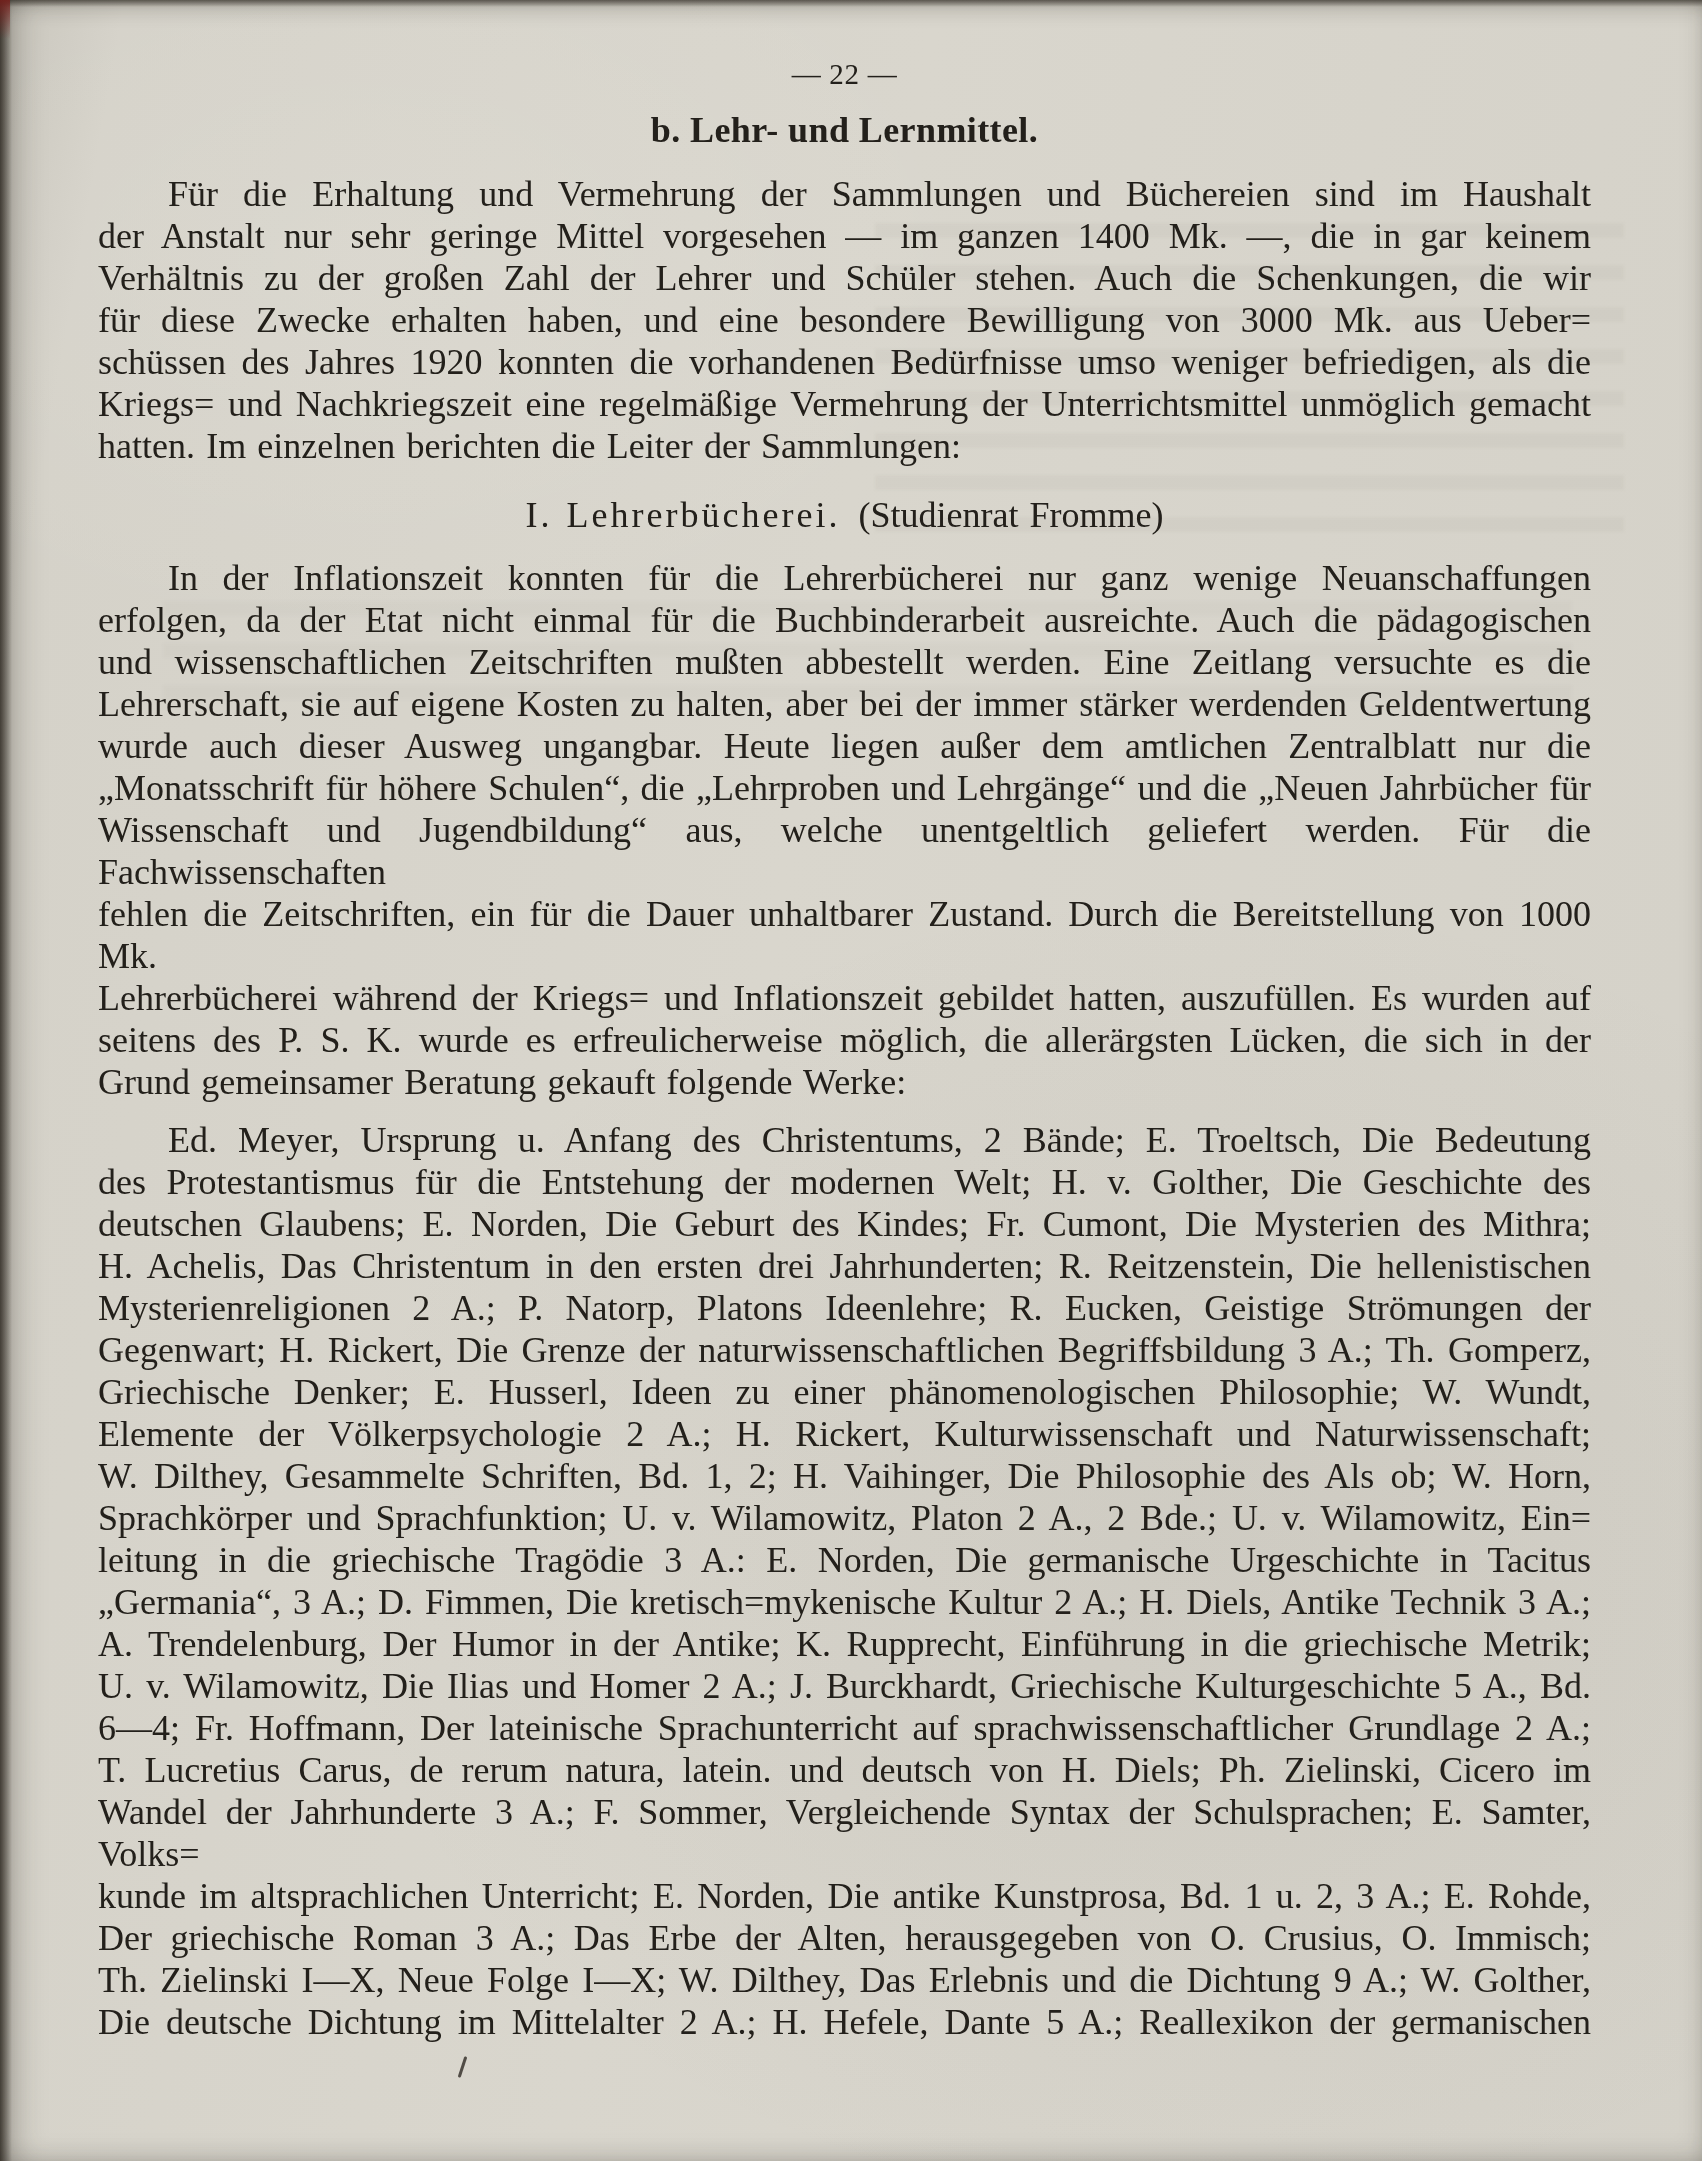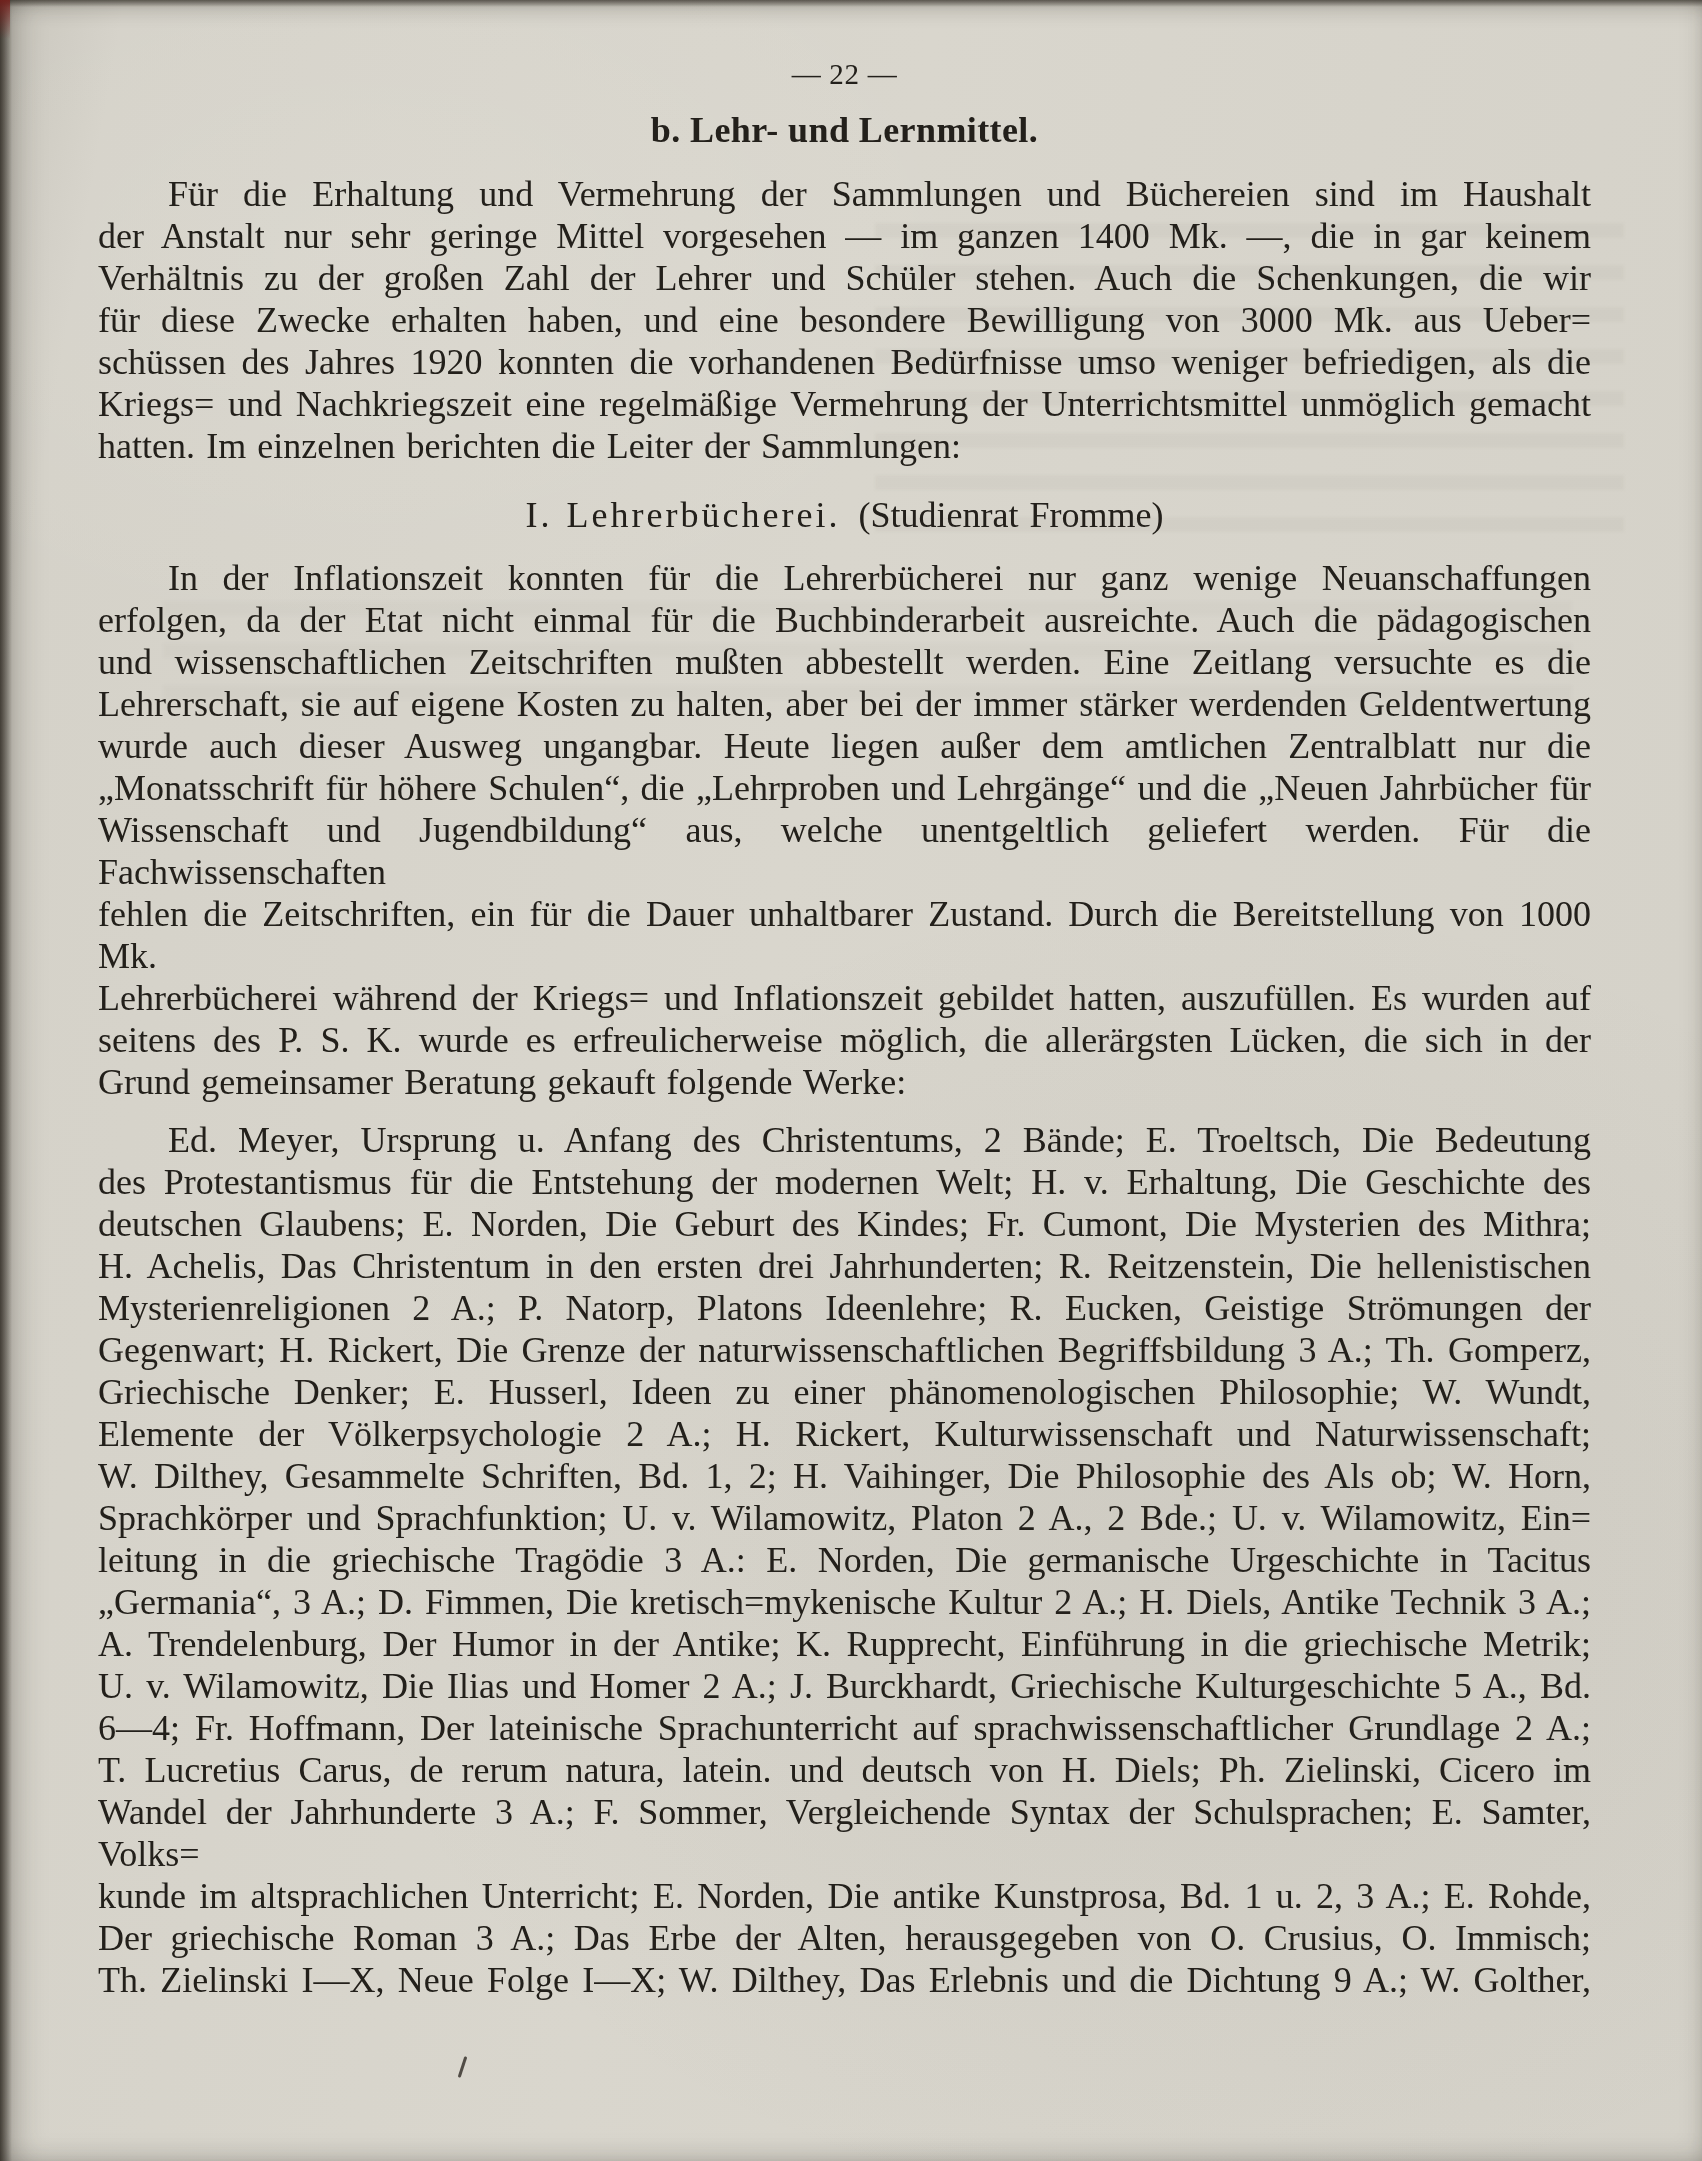--- a/index.html
+++ b/index.html
@@ -120,36 +120,37 @@
           <div class="line">wurde auch dieser Ausweg ungangbar.  Heute liegen außer dem amtlichen Zentralblatt nur die</div>
           <div class="line">„Monatsschrift für höhere Schulen“, die „Lehrproben und Lehrgänge“ und die „Neuen Jahrbücher für</div>
           <div class="line">Wissenschaft und Jugendbildung“ aus, welche unentgeltlich geliefert werden.  Für die Fachwissenschaften</div>
           <div class="line">fehlen die Zeitschriften, ein für die Dauer unhaltbarer Zustand.  Durch die Bereitstellung von 1000 Mk.</div>
           <div class="line">Lehrerbücherei während der Kriegs= und Inflationszeit gebildet hatten, auszufüllen.  Es wurden auf</div>
           <div class="line">seitens des P. S. K. wurde es erfreulicherweise möglich, die allerärgsten Lücken, die sich in der</div>
           <div class="line last">Grund gemeinsamer Beratung gekauft folgende Werke:</div>
         </div>
         <div class="block paragraph">
           <div class="line first">Ed. Meyer, Ursprung u. Anfang des Christentums, 2 Bände;  E. Troeltsch, Die Bedeutung</div>
-          <div class="line">des Protestantismus für die Entstehung der modernen Welt;  H. v. Erhaltung, Die Geschichte des</div>
+          <div class="line">des Protestantismus für die Entstehung der modernen Welt;  H. v. Golther, Die Geschichte des</div>
           <div class="line">deutschen Glaubens;  E. Norden, Die Geburt des Kindes;  Fr. Cumont, Die Mysterien des Mithra;</div>
           <div class="line">H. Achelis, Das Christentum in den ersten drei Jahrhunderten;  R. Reitzenstein, Die hellenistischen</div>
           <div class="line">Mysterienreligionen 2 A.;  P. Natorp, Platons Ideenlehre;  R. Eucken, Geistige Strömungen der</div>
           <div class="line">Gegenwart;  H. Rickert, Die Grenze der naturwissenschaftlichen Begriffsbildung 3 A.;  Th. Gomperz,</div>
           <div class="line">Griechische Denker;  E. Husserl, Ideen zu einer phänomenologischen Philosophie;  W. Wundt,</div>
           <div class="line">Elemente der Völkerpsychologie 2 A.;  H. Rickert, Kulturwissenschaft und Naturwissenschaft;</div>
           <div class="line">W. Dilthey, Gesammelte Schriften, Bd. 1, 2;  H. Vaihinger, Die Philosophie des Als ob;  W. Horn,</div>
           <div class="line">Sprachkörper und Sprachfunktion;  U. v. Wilamowitz, Platon 2 A., 2 Bde.;  U. v. Wilamowitz, Ein=</div>
           <div class="line">leitung in die griechische Tragödie 3 A.:  E. Norden, Die germanische Urgeschichte in Tacitus</div>
           <div class="line">„Germania“, 3 A.;  D. Fimmen, Die kretisch=mykenische Kultur 2 A.;  H. Diels, Antike Technik 3 A.;</div>
           <div class="line">A. Trendelenburg, Der Humor in der Antike;  K. Rupprecht, Einführung in die griechische Metrik;</div>
           <div class="line">U. v. Wilamowitz, Die Ilias und Homer 2 A.;  J. Burckhardt, Griechische Kulturgeschichte 5 A., Bd.</div>
           <div class="line">6—4;  Fr. Hoffmann, Der lateinische Sprachunterricht auf sprachwissenschaftlicher Grundlage 2 A.;</div>
           <div class="line">T. Lucretius Carus, de rerum natura, latein. und deutsch von H. Diels;  Ph. Zielinski, Cicero im</div>
           <div class="line">Wandel der Jahrhunderte 3 A.;  F. Sommer, Vergleichende Syntax der Schulsprachen;  E. Samter, Volks=</div>
           <div class="line">kunde im altsprachlichen Unterricht;  E. Norden, Die antike Kunstprosa, Bd. 1 u. 2, 3 A.;  E. Rohde,</div>
           <div class="line">Der griechische Roman 3 A.;  Das Erbe der Alten, herausgegeben von O. Crusius, O. Immisch;</div>
           <div class="line">Th. Zielinski I—X, Neue Folge I—X;  W. Dilthey, Das Erlebnis und die Dichtung 9 A.;  W. Golther,</div>
+          <div class="line">Die deutsche Dichtung im Mittelalter 2 A.;  H. Hefele, Dante 5 A.;  Reallexikon der germanischen</div>
         </div>
       </div>
   </div>
 </div>
 
 
 </body></html>

